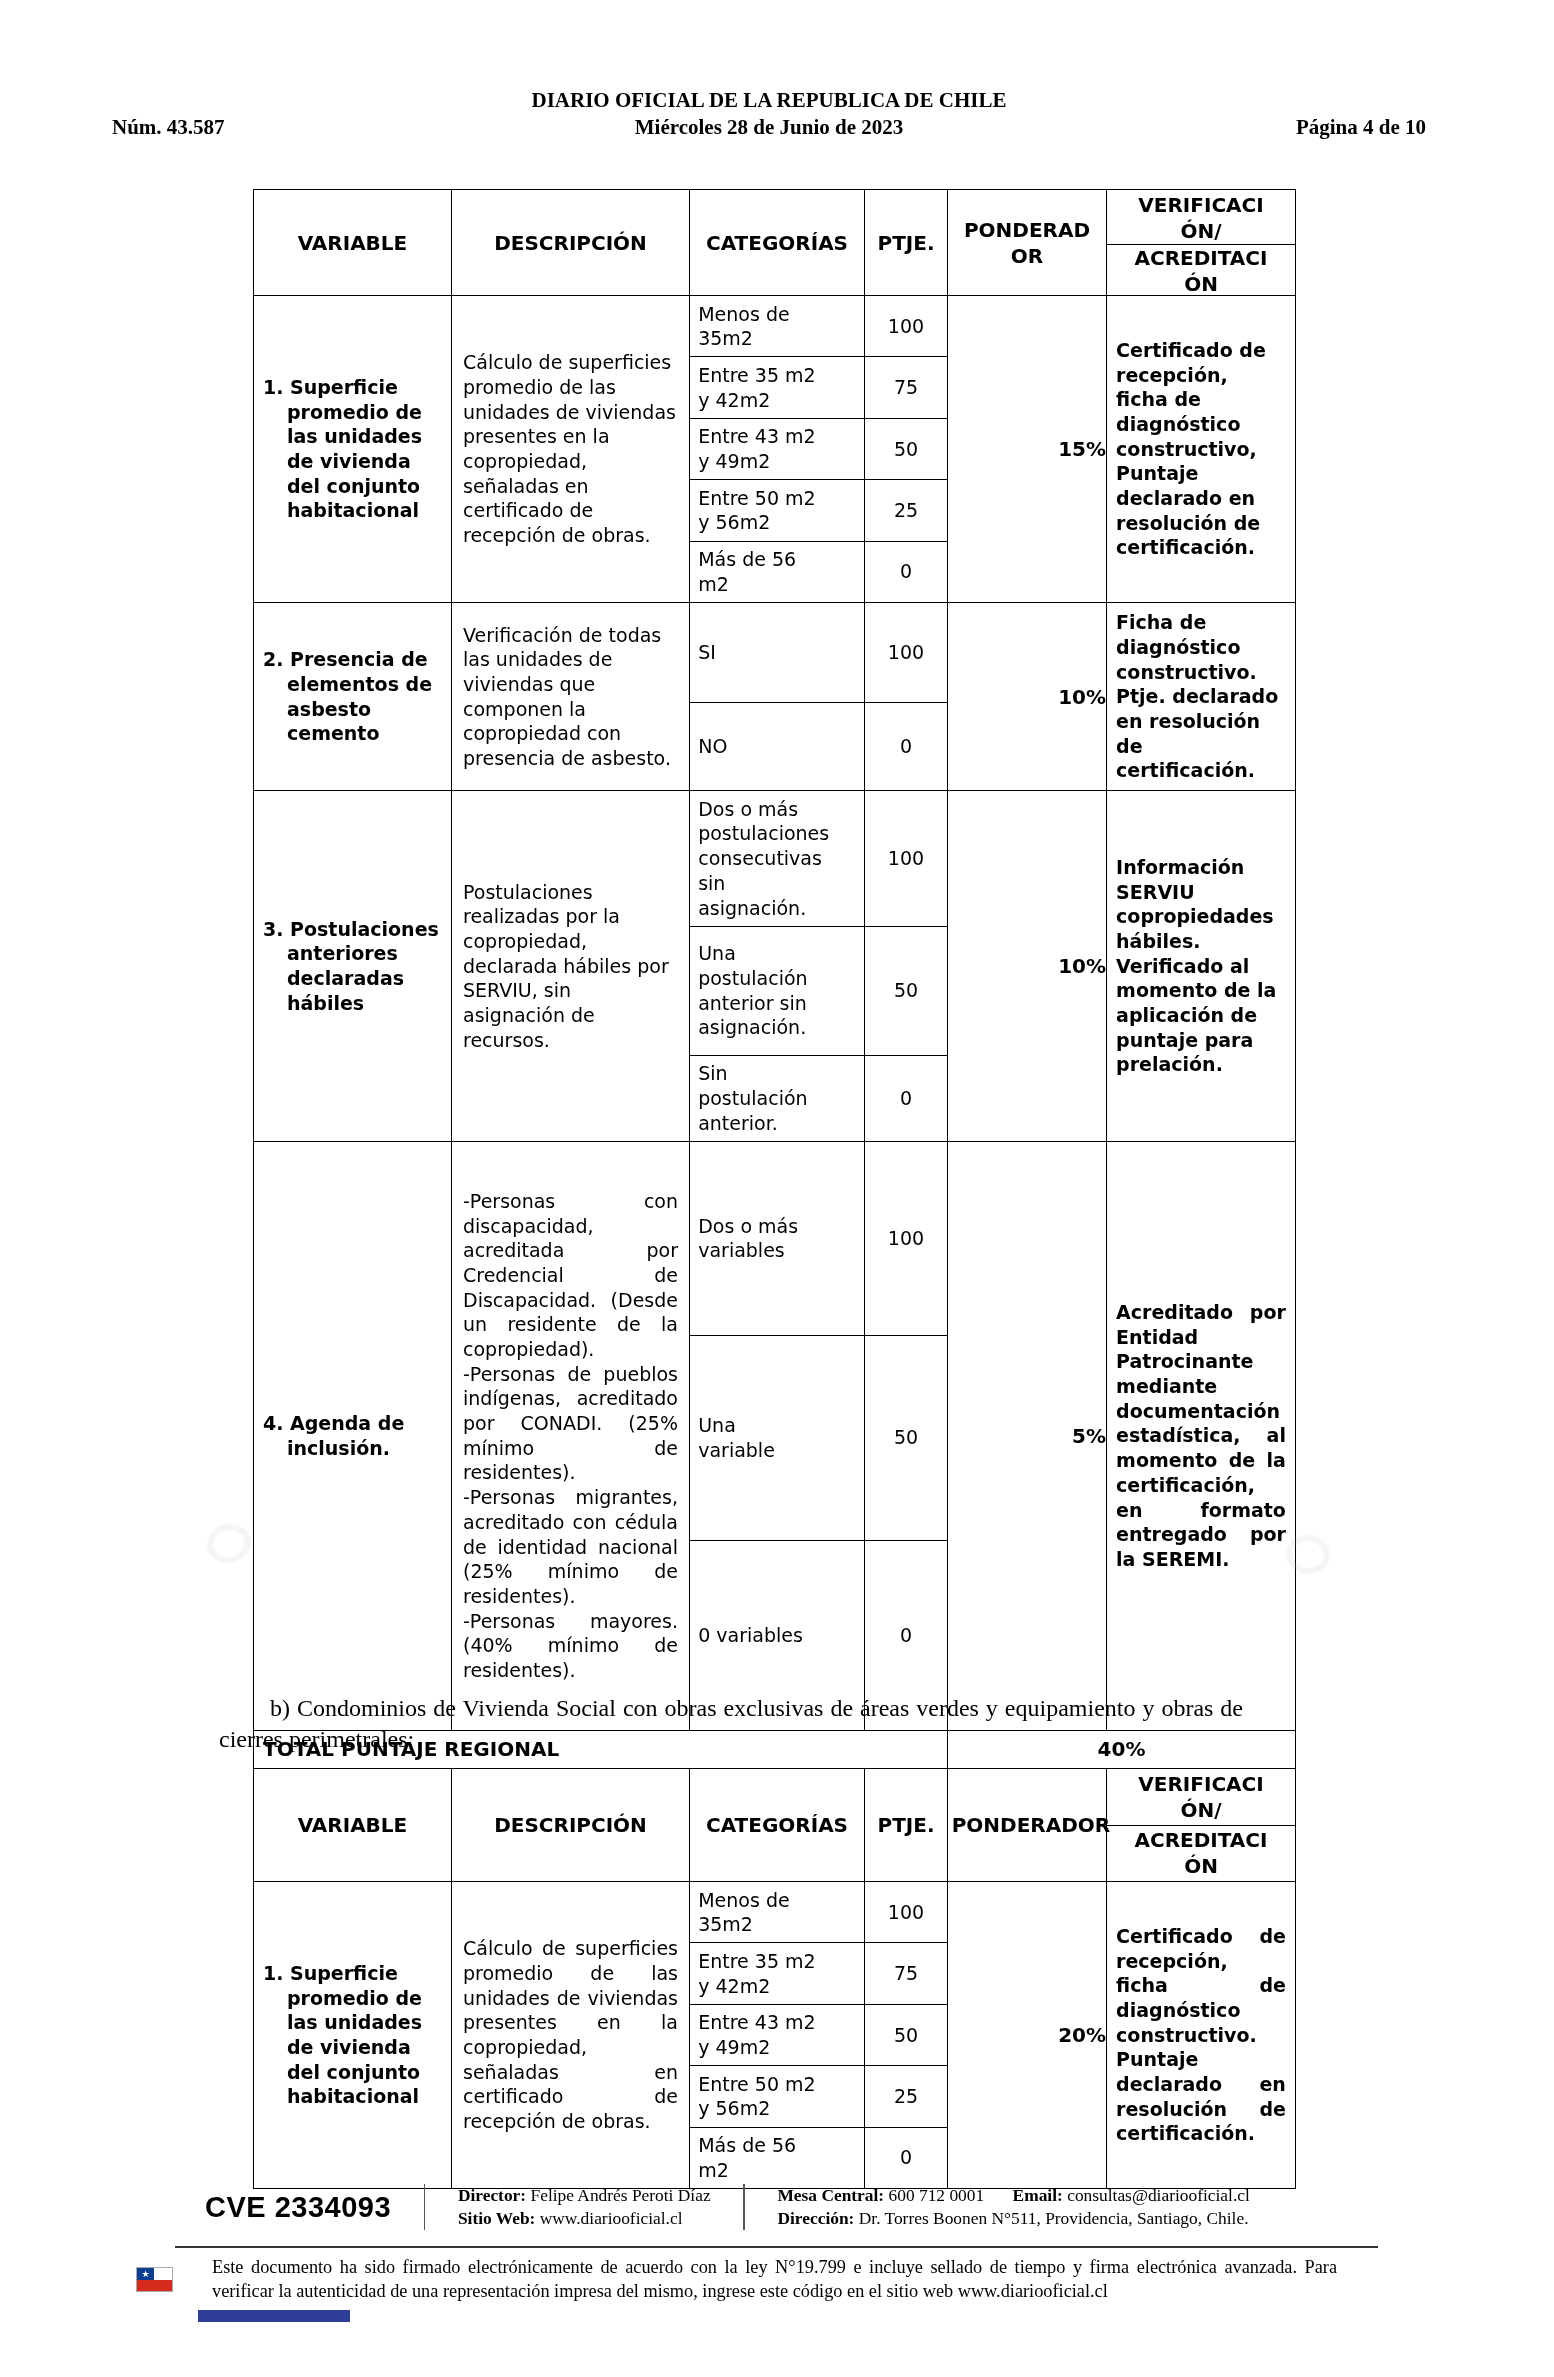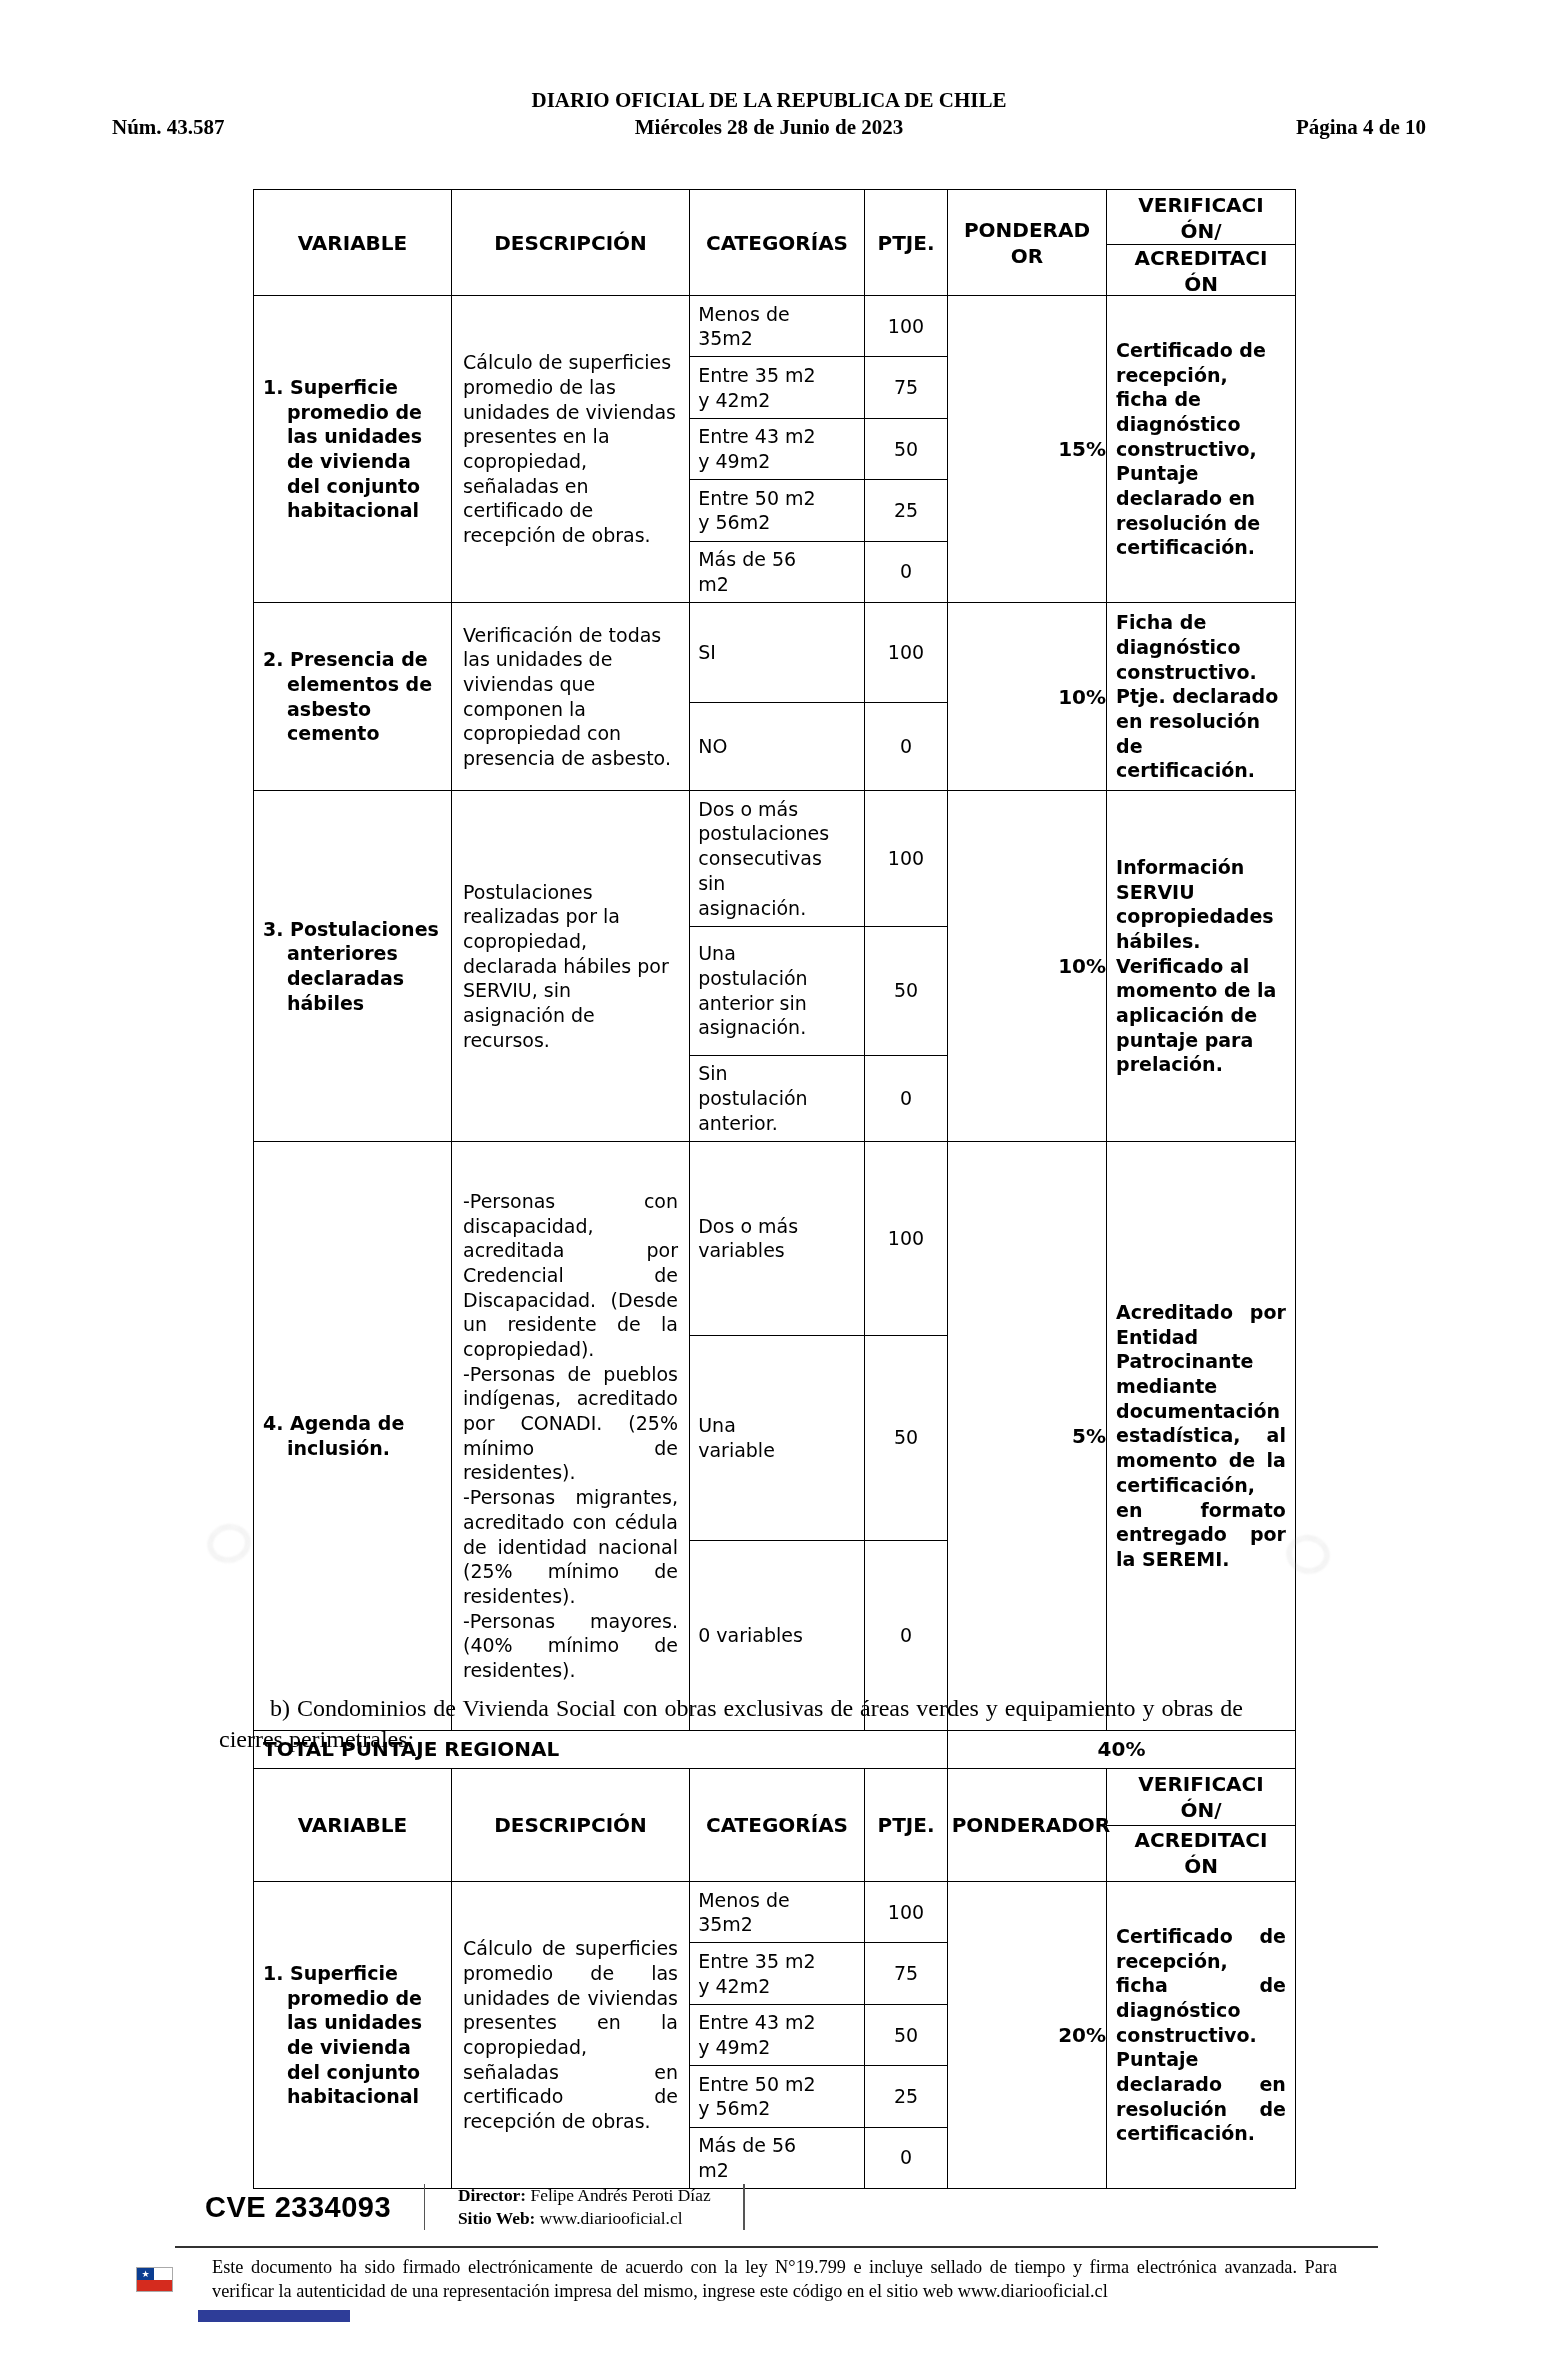--- a/index.html
+++ b/index.html
@@ -278,20 +278,32 @@
       <div>
         <span class="lbl">Director:</span>
         <span>Felipe Andrés Peroti Díaz</span>
       </div>
       <div>
         <span class="lbl">Sitio Web:</span>
         <span>www.diariooficial.cl</span>
       </div>
     </div>
     <div class="fdiv"></div>
+    <div class="fblock">
+      <div>
+        <span class="lbl">Mesa Central:</span>
+        <span>600 712 0001</span>
+        <span class="lbl email-gap">Email:</span>
+        <span>consultas@diariooficial.cl</span>
+      </div>
+      <div>
+        <span class="lbl">Dirección:</span>
+        <span>Dr. Torres Boonen N°511, Providencia, Santiago, Chile.</span>
+      </div>
+    </div>
   </div>
 
   <div class="legal-sep"></div>
   <div class="legal">Este documento ha sido firmado electrónicamente de acuerdo con la ley N°19.799 e incluye sellado de tiempo y firma electrónica avanzada. Para verificar la autenticidad de una representación impresa del mismo, ingrese este código en el sitio web www.diariooficial.cl</div>
 
   <div class="flag">
     <div class="flag-top">
       <div class="flag-canton">★</div>
       <div class="flag-white"></div>
     </div>

